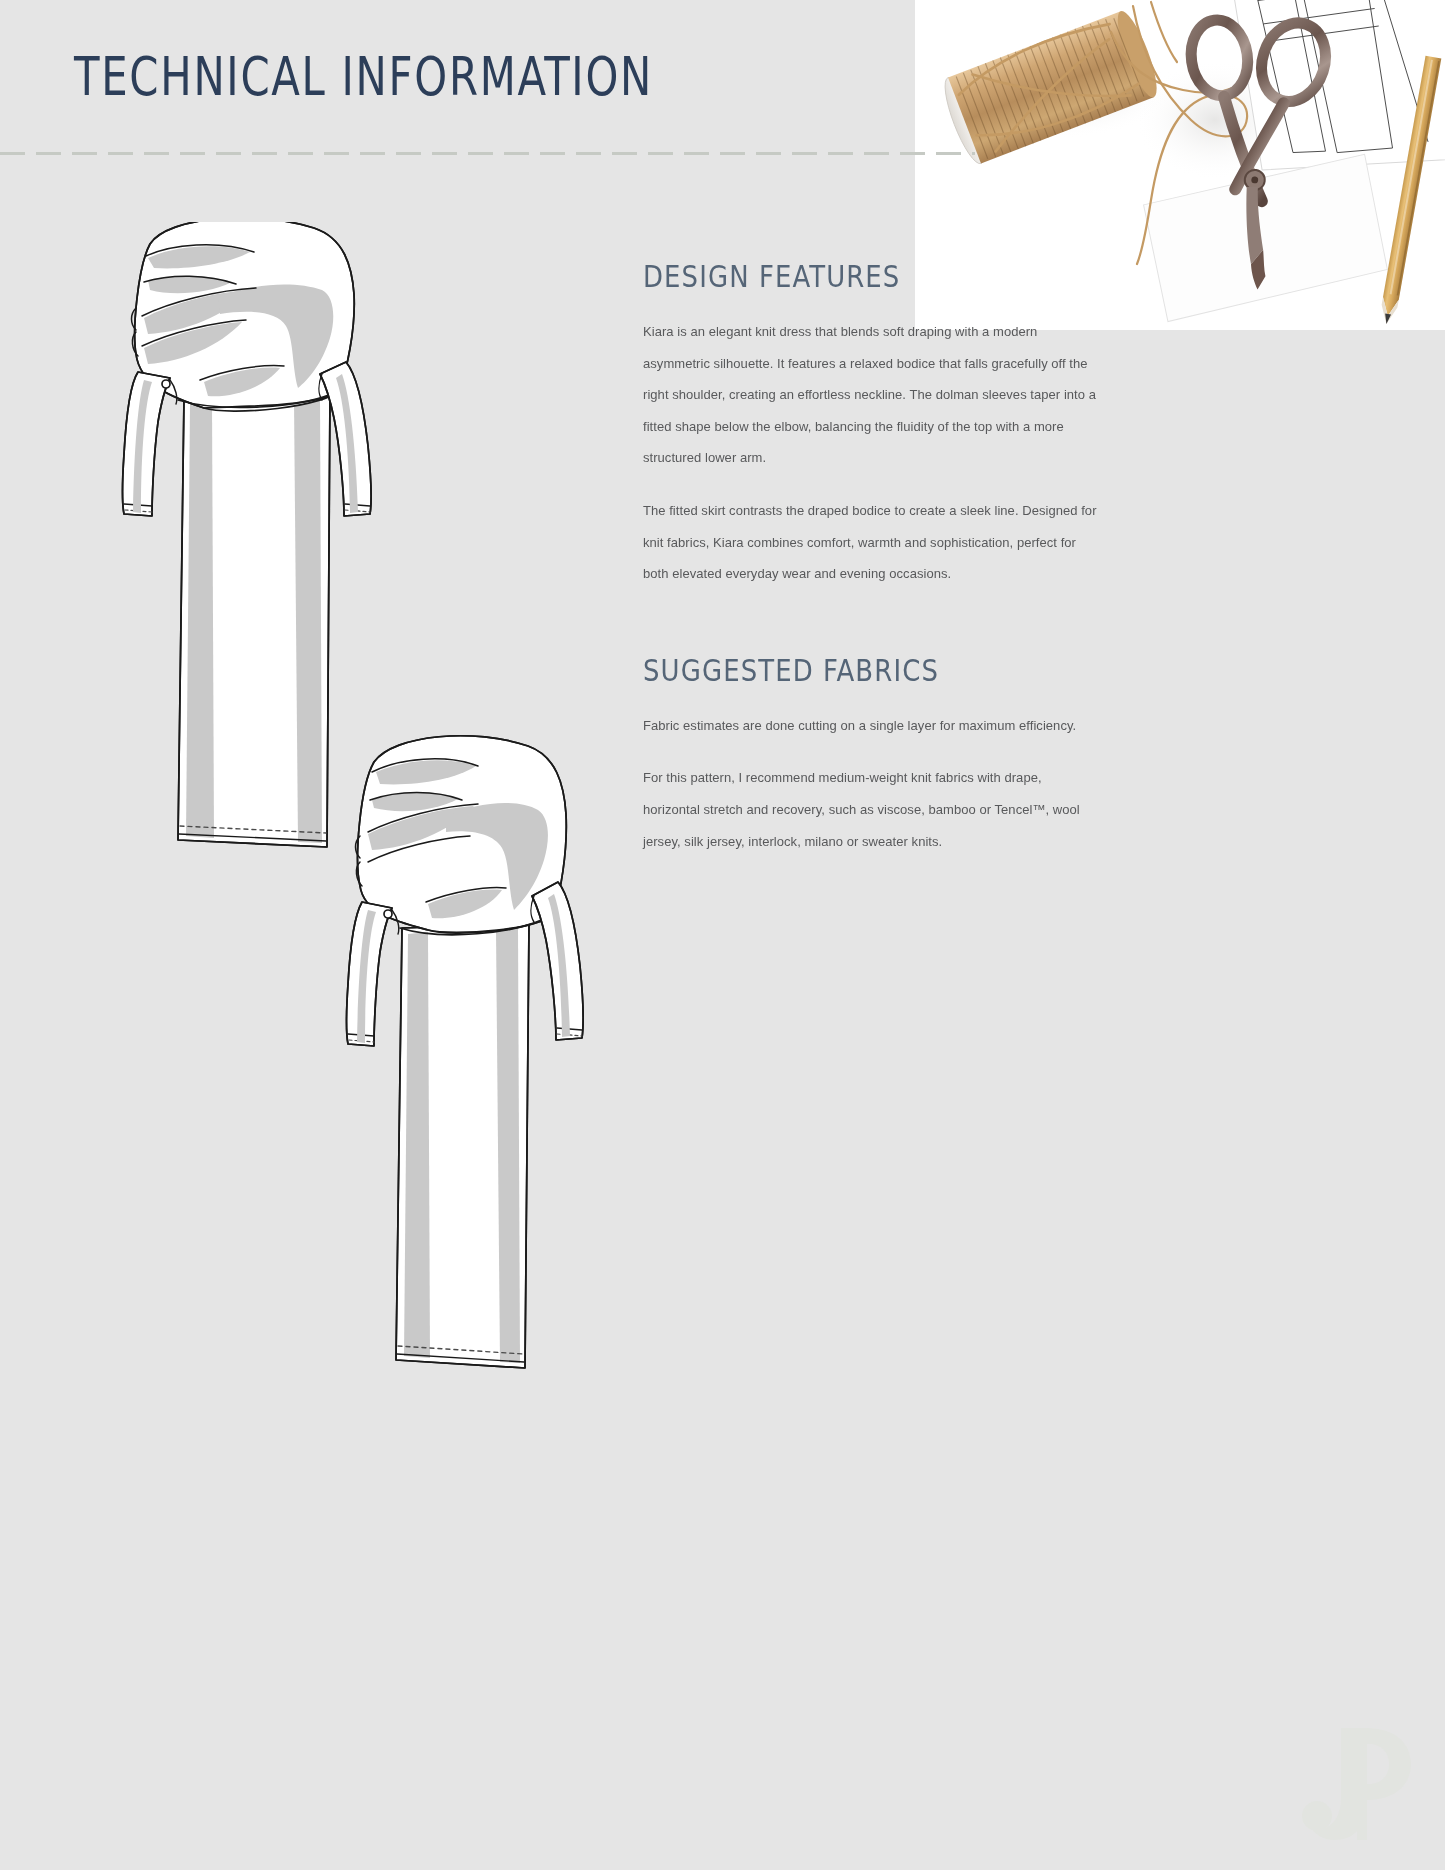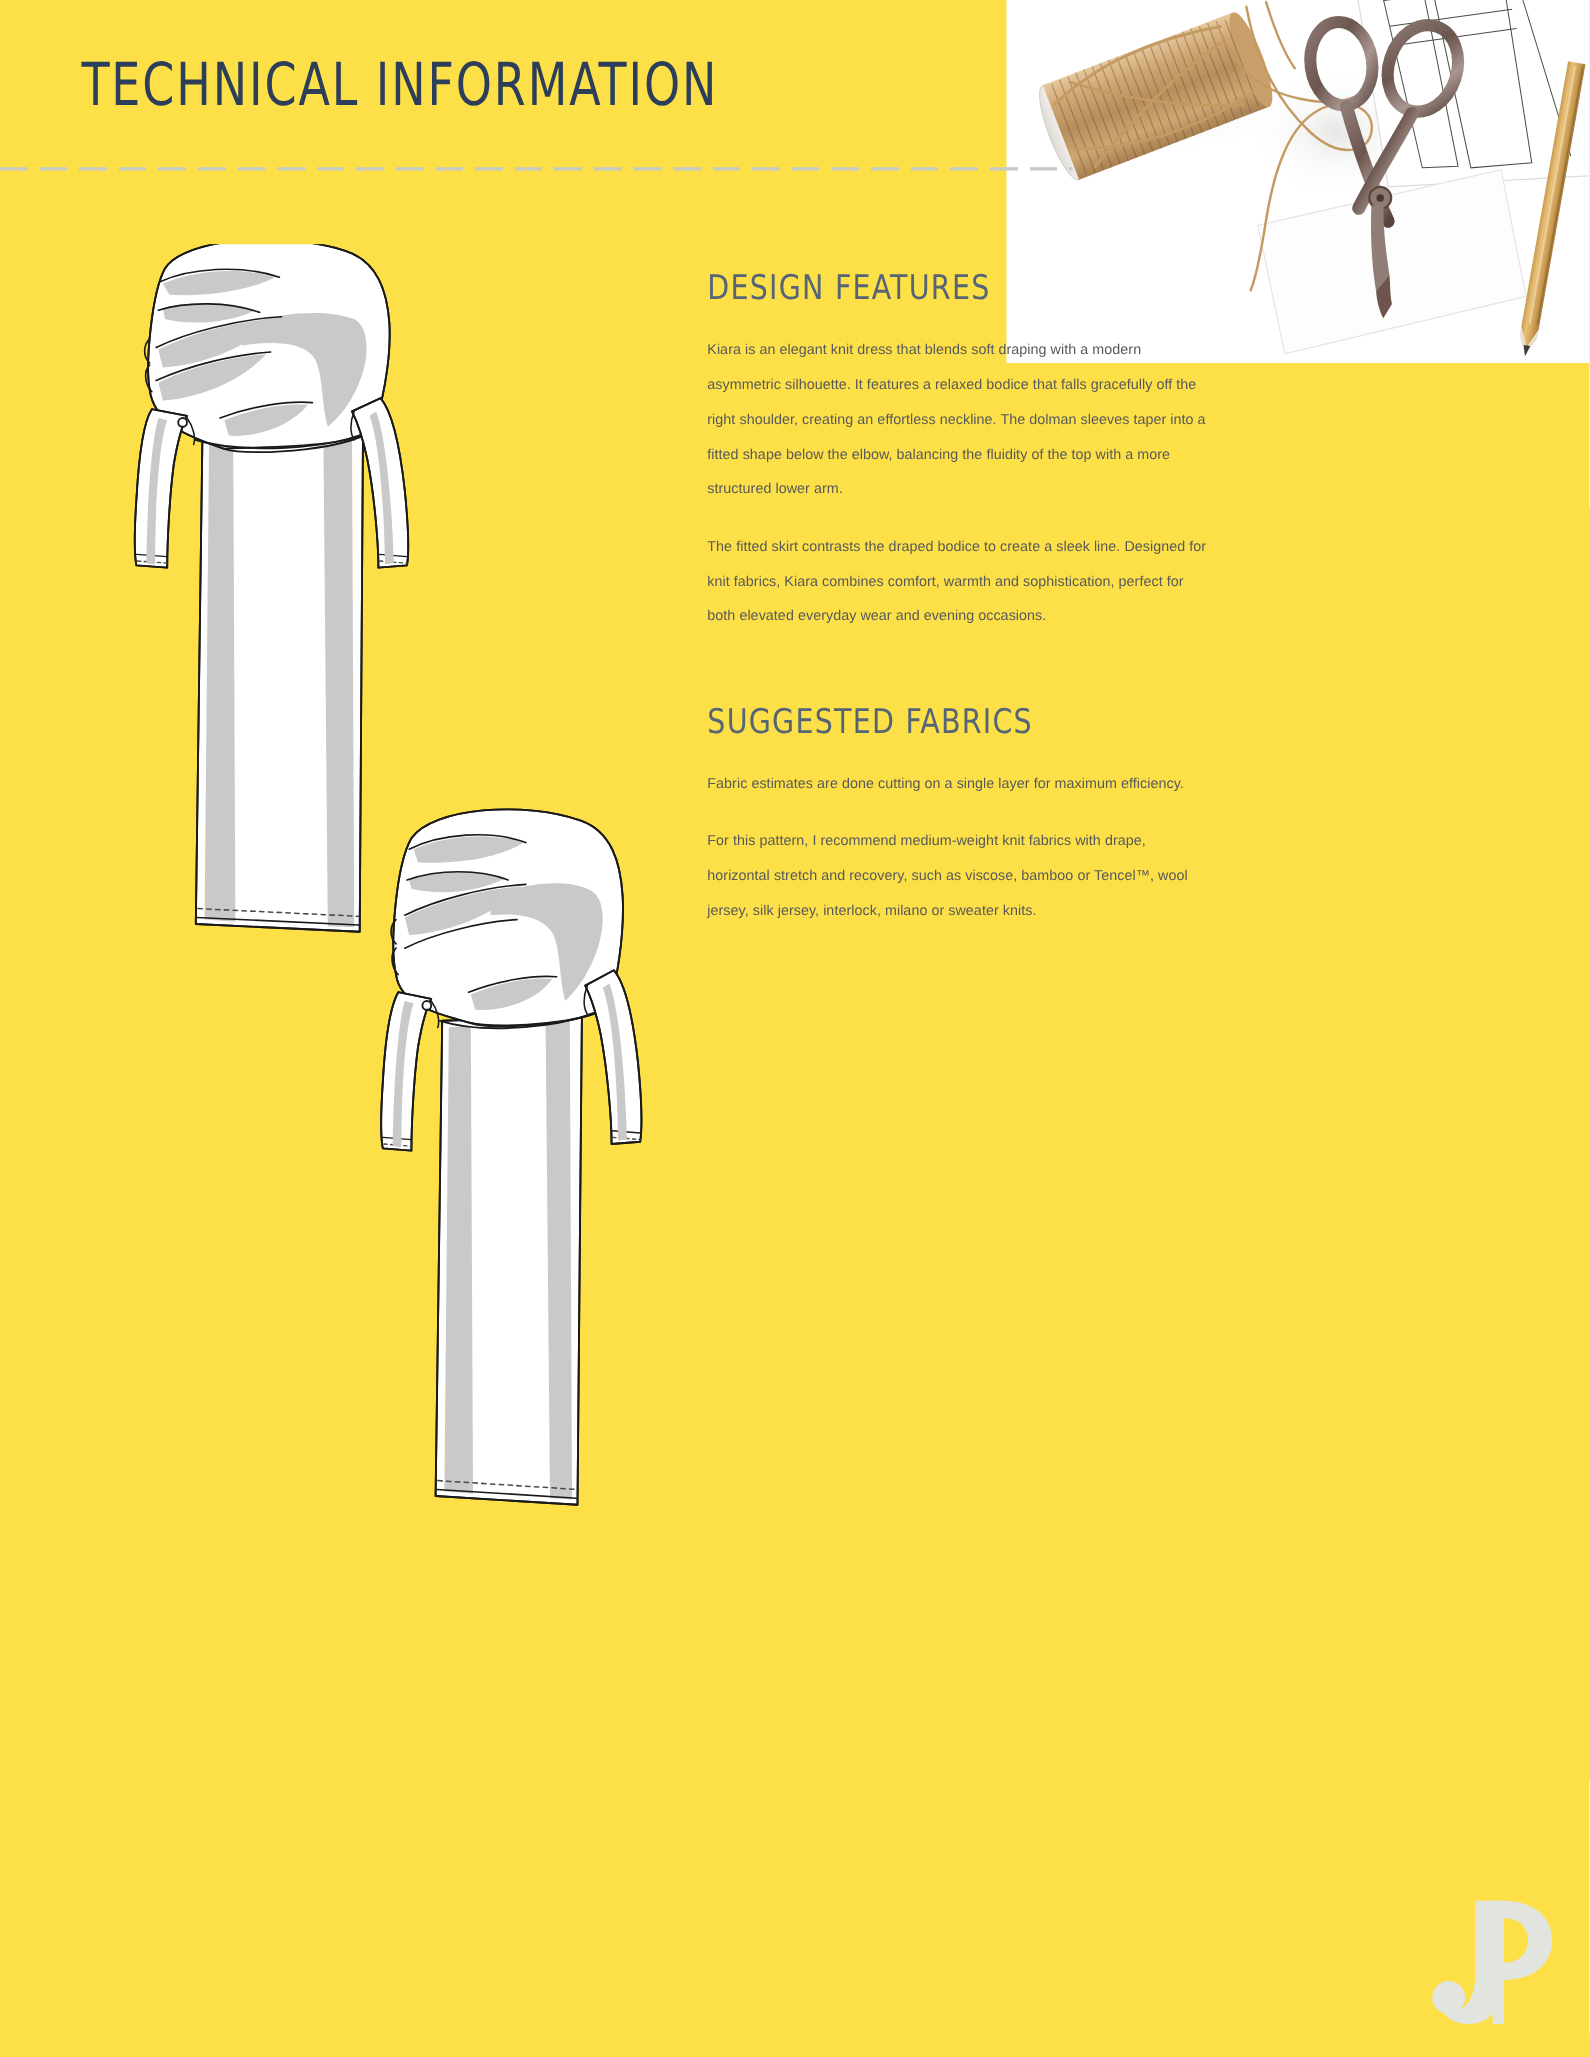--- a/index.html
+++ b/index.html
@@ -11,21 +11,21 @@
     width: 1445px;
     height: 1870px;
     position: relative;
     overflow: hidden;
     font-family: "Liberation Sans", sans-serif;
     -webkit-font-smoothing: antialiased;
   }
   .page {
     position: absolute;
     inset: 0;
-    background: #fde047;
+    background: #e5e5e5;
   }
 
   
   .hero-photo {
     position: absolute;
     top: 0;
     left: 915px;
     width: 530px;
     height: 330px;
     overflow: hidden;
@@ -58,21 +58,21 @@
     background-image: repeating-linear-gradient(
         to right,
         #c6cac4 0px, #c6cac4 25px,
         rgba(255,255,255,0) 25px, rgba(255,255,255,0) 36px);
   }
 
   
   .text-col {
     position: absolute;
     left: 643px;
-    top: 244px;
+    top: 258px;
     width: 455px;
   }
   .section-heading {
     font-family: "DejaVu Sans Condensed", "Liberation Sans Narrow", "Liberation Sans", sans-serif;
     font-size: 31px;
     letter-spacing: 1.2px;
     color: #556577;
     font-weight: 400;
     margin: 0 0 22px 0;
     transform: scaleX(0.93);

